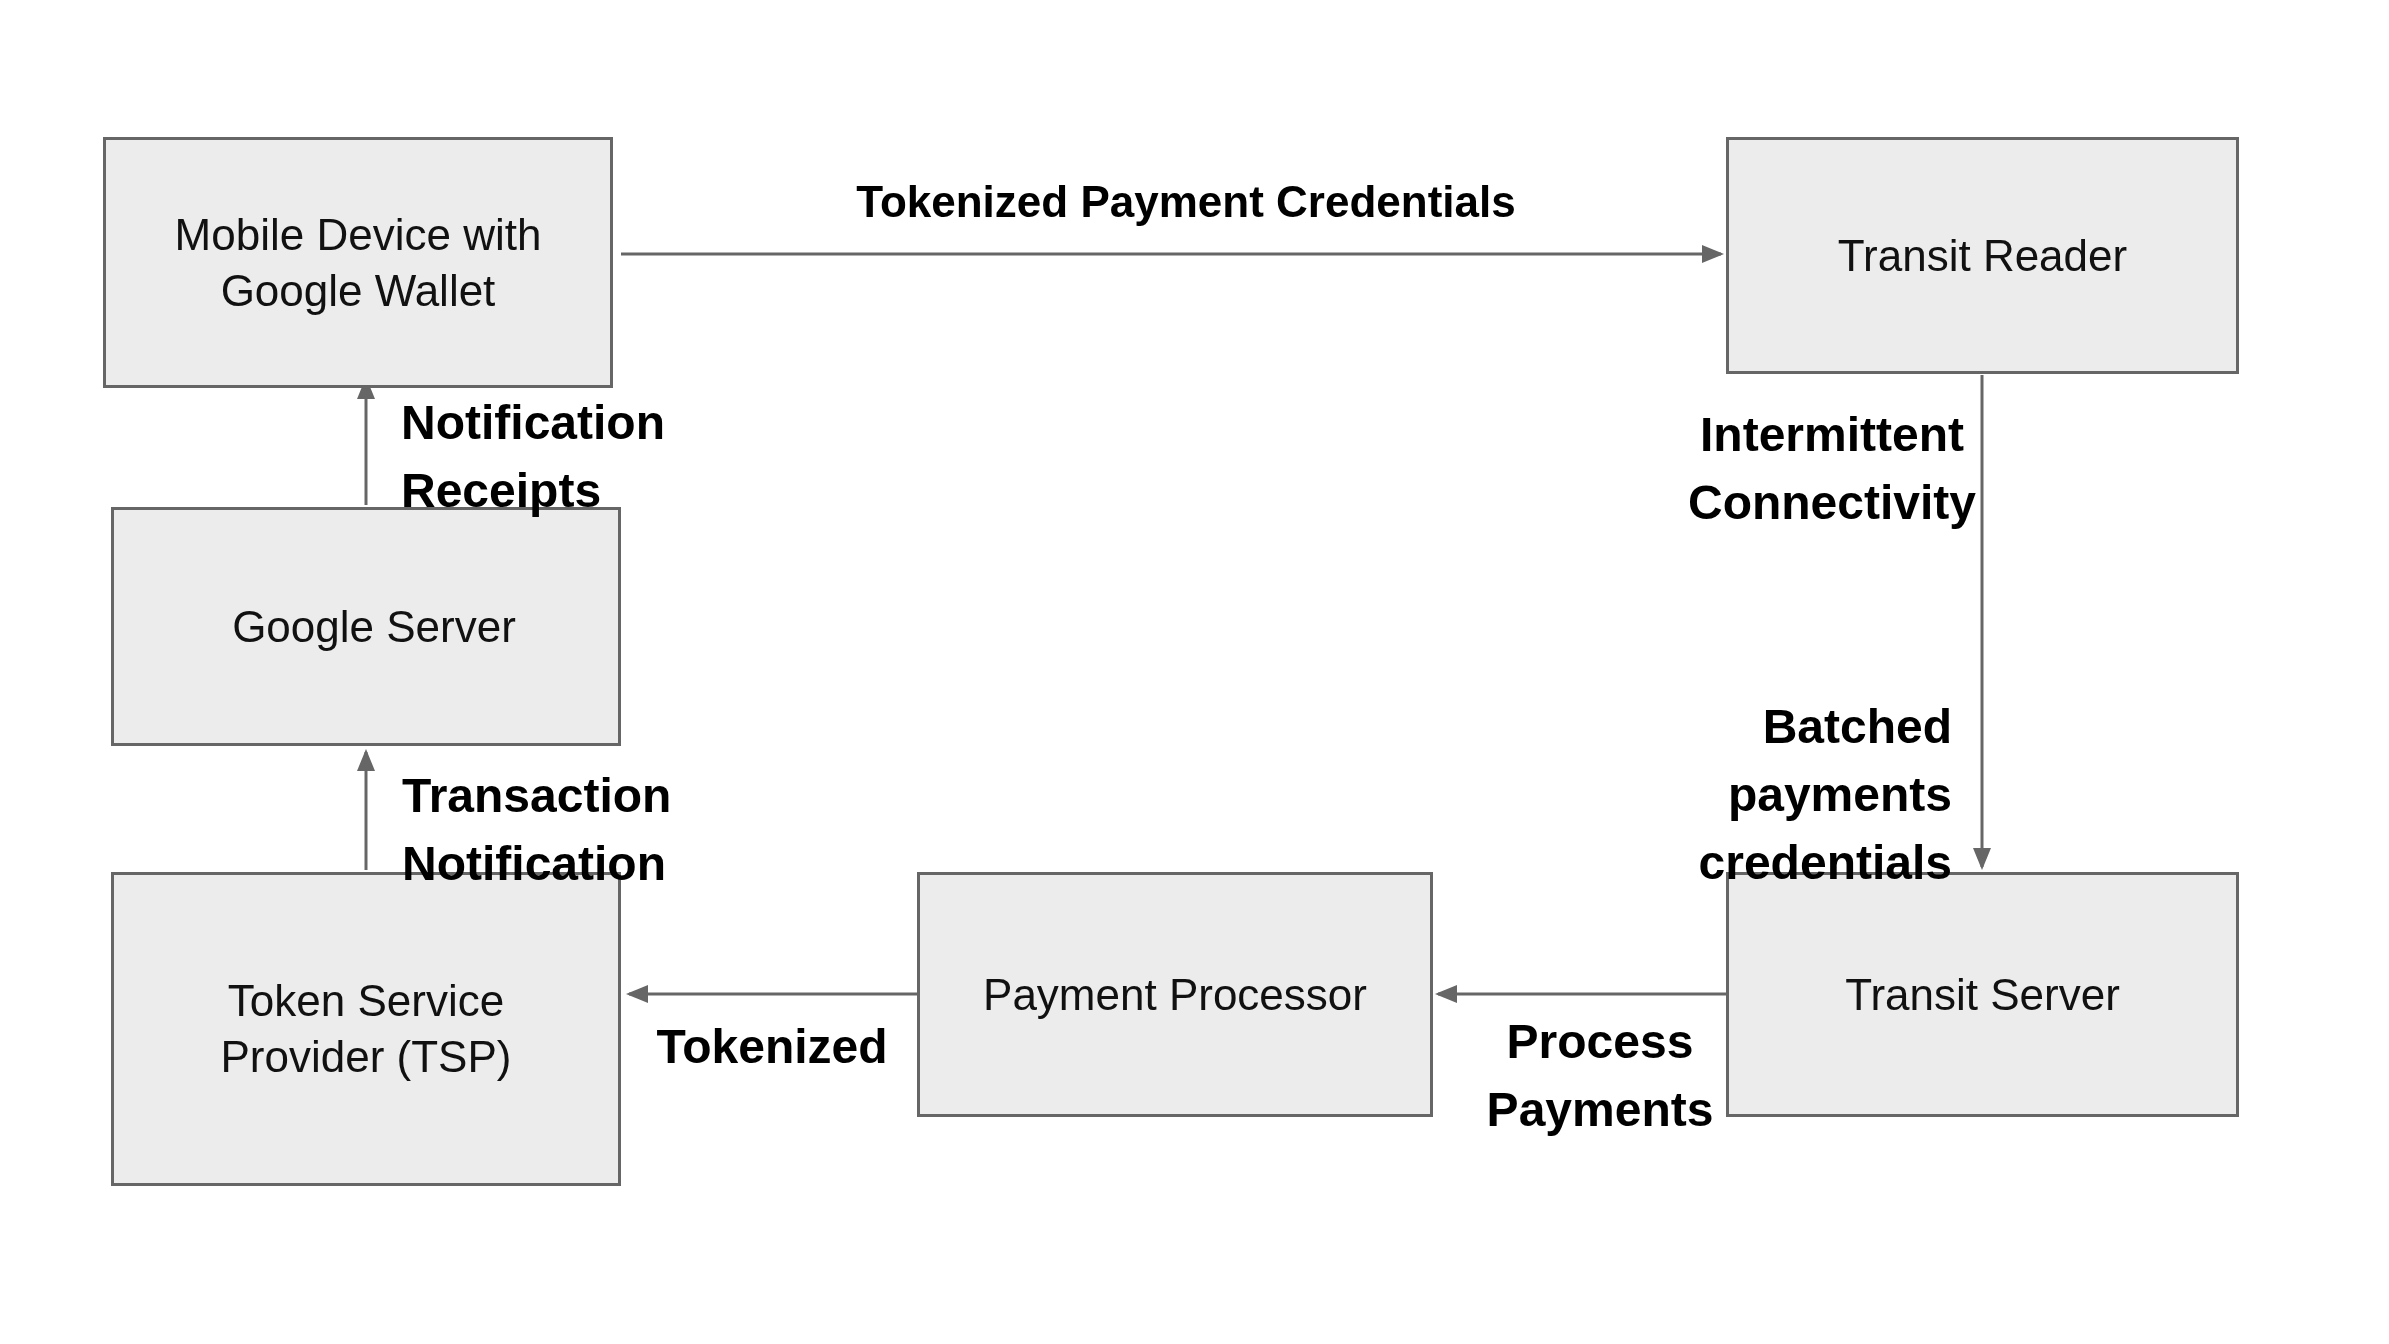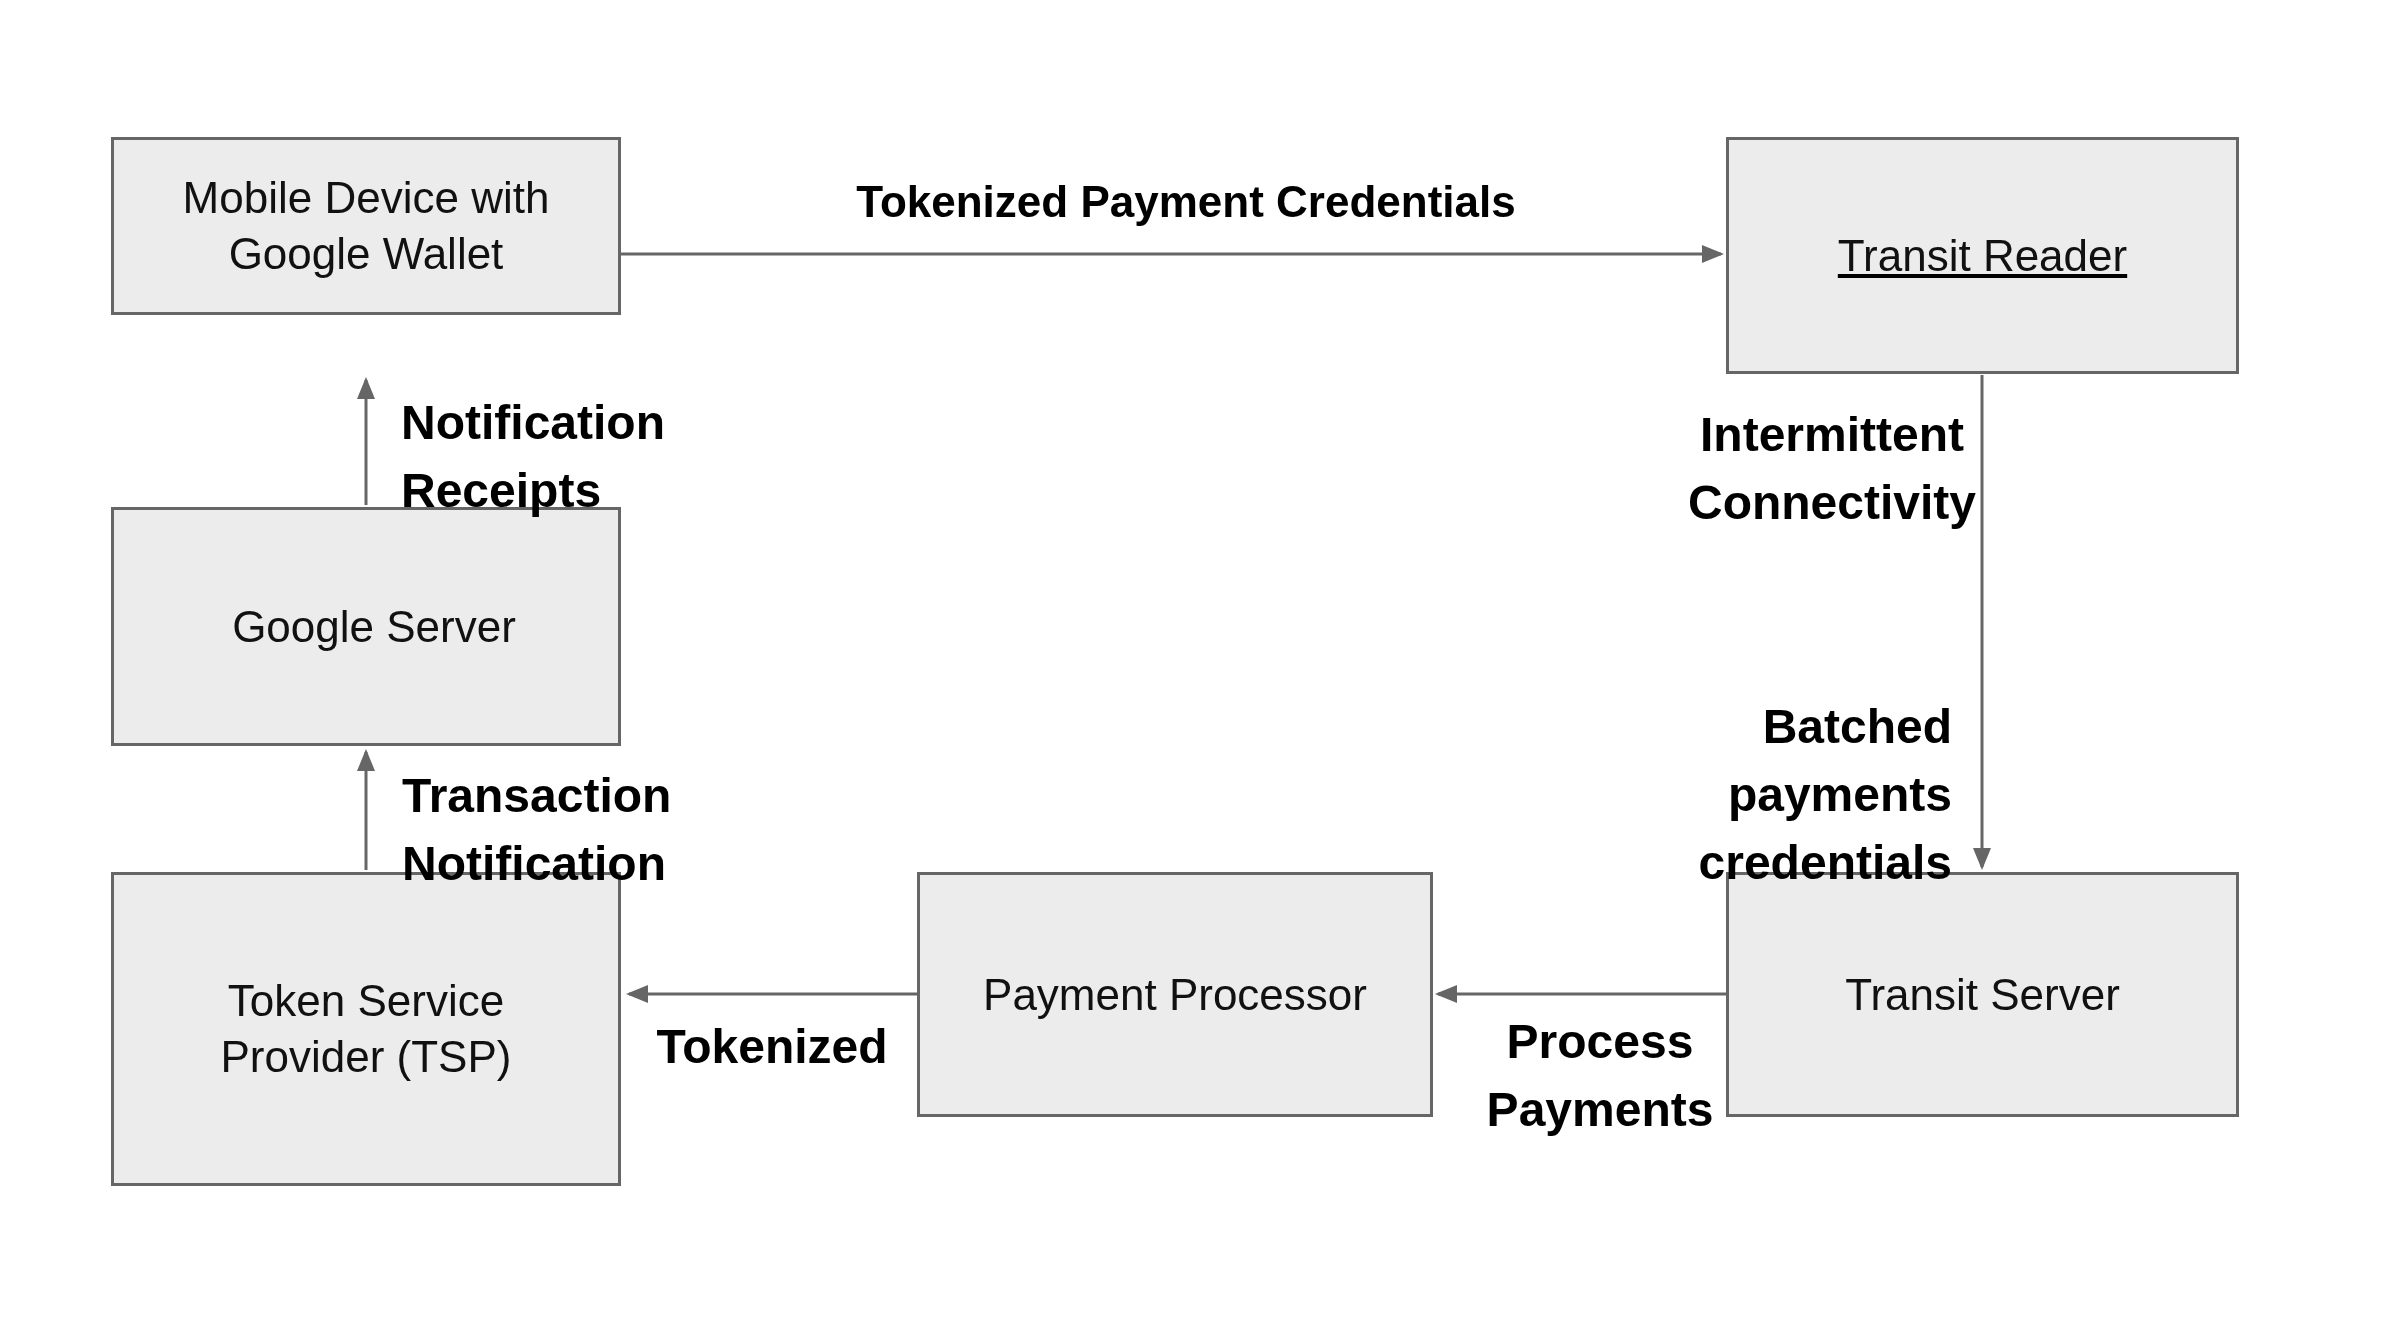--- a/index.html
+++ b/index.html
@@ -48,22 +48,22 @@
     font-size: 48px;
     line-height: 68px;
     color: #000000;
     white-space: pre-line;
   }
   .elabel.centered { text-align: center; transform: translateX(-50%); }
   .elabel.right-aligned { text-align: right; }
   .elabel.title-size { font-size: 44px; line-height: 52px; text-align: right; }
 
   
-  #node-mobile    { left: 111px;  top: 137px; width: 510px; height: 178px; }
-  #node-reader    { left: 1726px; top: 137px; width: 513px; height: 237px; text-decoration: underline; }
+  #node-mobile    { left: 103px;  top: 137px; width: 510px; height: 251px; }
+  #node-reader    { left: 1726px; top: 137px; width: 513px; height: 237px; }
   #node-google    { left: 111px;  top: 507px; width: 510px; height: 239px; padding-left: 16px; }
   #node-tsp       { left: 111px;  top: 872px; width: 510px; height: 314px; }
   #node-processor { left: 917px;  top: 872px; width: 516px; height: 245px; }
   #node-tserver   { left: 1726px; top: 872px; width: 513px; height: 245px; }
 
   
   #lbl-tokenized     { left: 1186px; top: 176px; }
   #lbl-intermittent  { left: 1832px; top: 401px; }
   #lbl-batched       { right: 437px; top: 693px; }
   #lbl-process       { left: 1600px; top: 1008px; }

